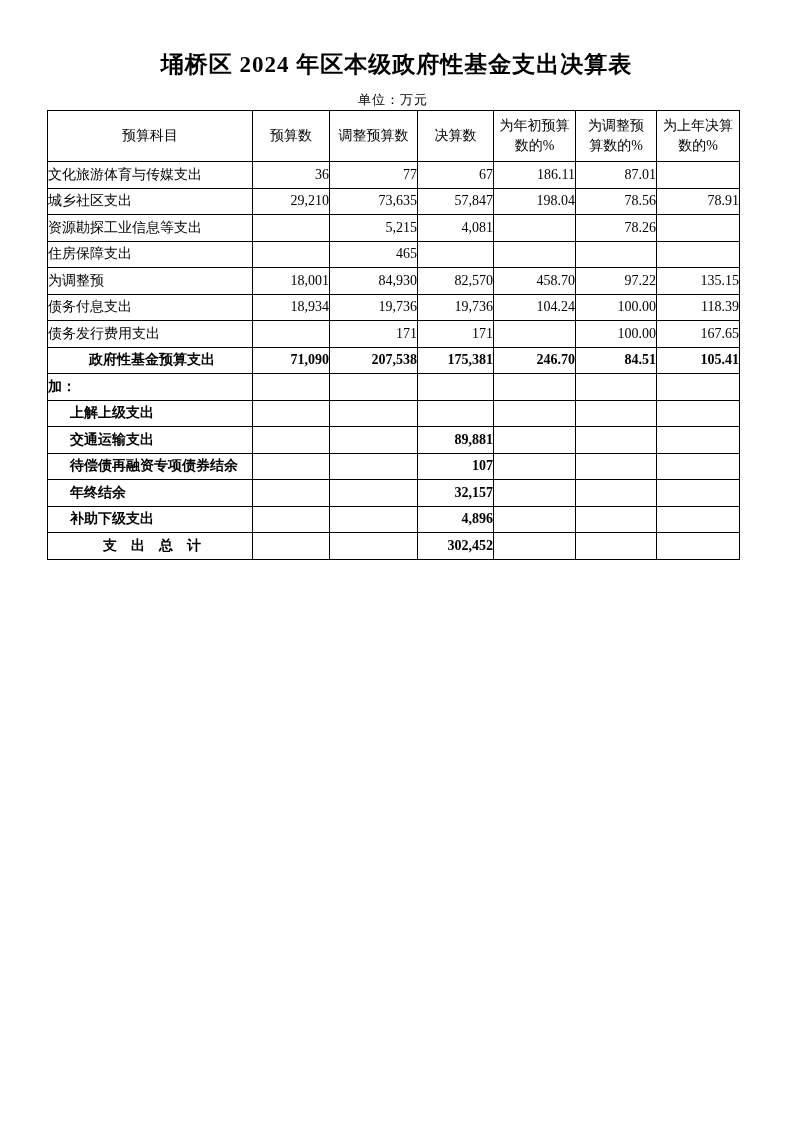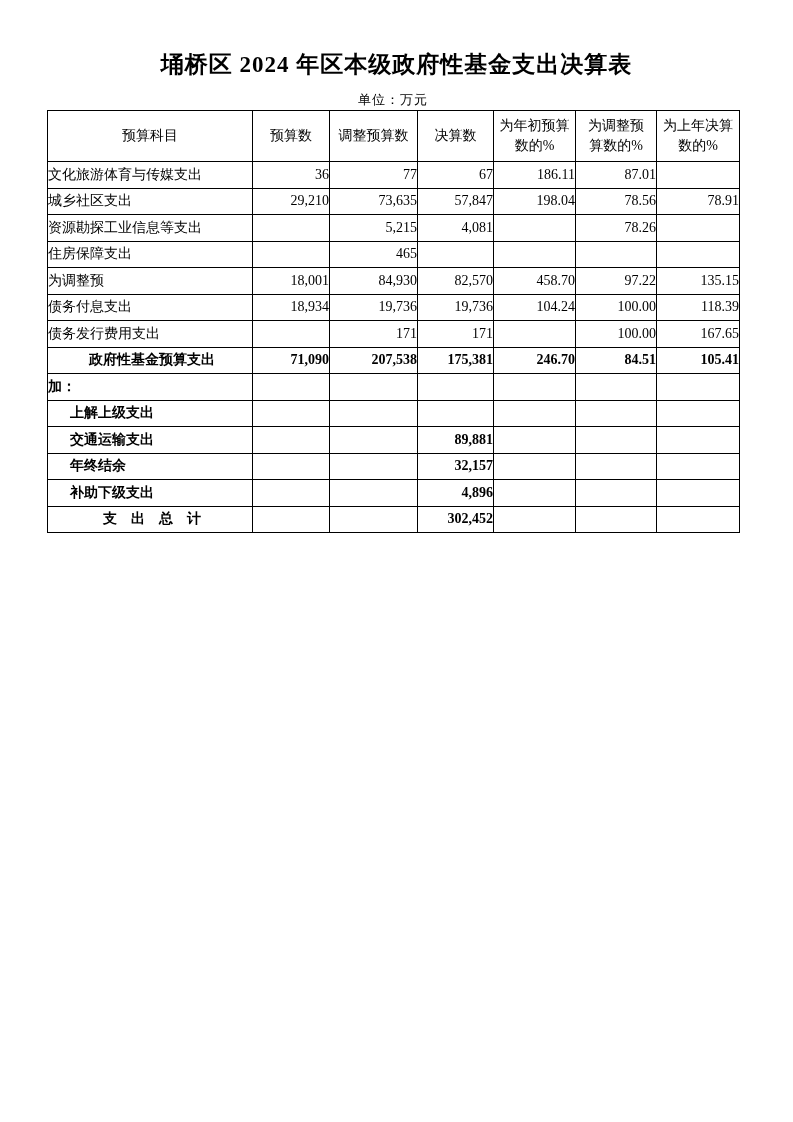--- a/index.html
+++ b/index.html
@@ -212,20 +212,29 @@
         <tr class="bold">
           <td class="subject indent1">交通运输支出</td>
           <td class="num"></td>
           <td class="num"></td>
           <td class="num">89,881</td>
           <td class="num"></td>
           <td class="num"></td>
           <td class="num"></td>
         </tr>
         <tr class="bold">
+          <td class="subject indent1">待偿债再融资专项债券结余</td>
+          <td class="num"></td>
+          <td class="num"></td>
+          <td class="num">107</td>
+          <td class="num"></td>
+          <td class="num"></td>
+          <td class="num"></td>
+        </tr>
+        <tr class="bold">
           <td class="subject indent1">年终结余</td>
           <td class="num"></td>
           <td class="num"></td>
           <td class="num">32,157</td>
           <td class="num"></td>
           <td class="num"></td>
           <td class="num"></td>
         </tr>
         <tr class="bold">
           <td class="subject indent1">补助下级支出</td>

